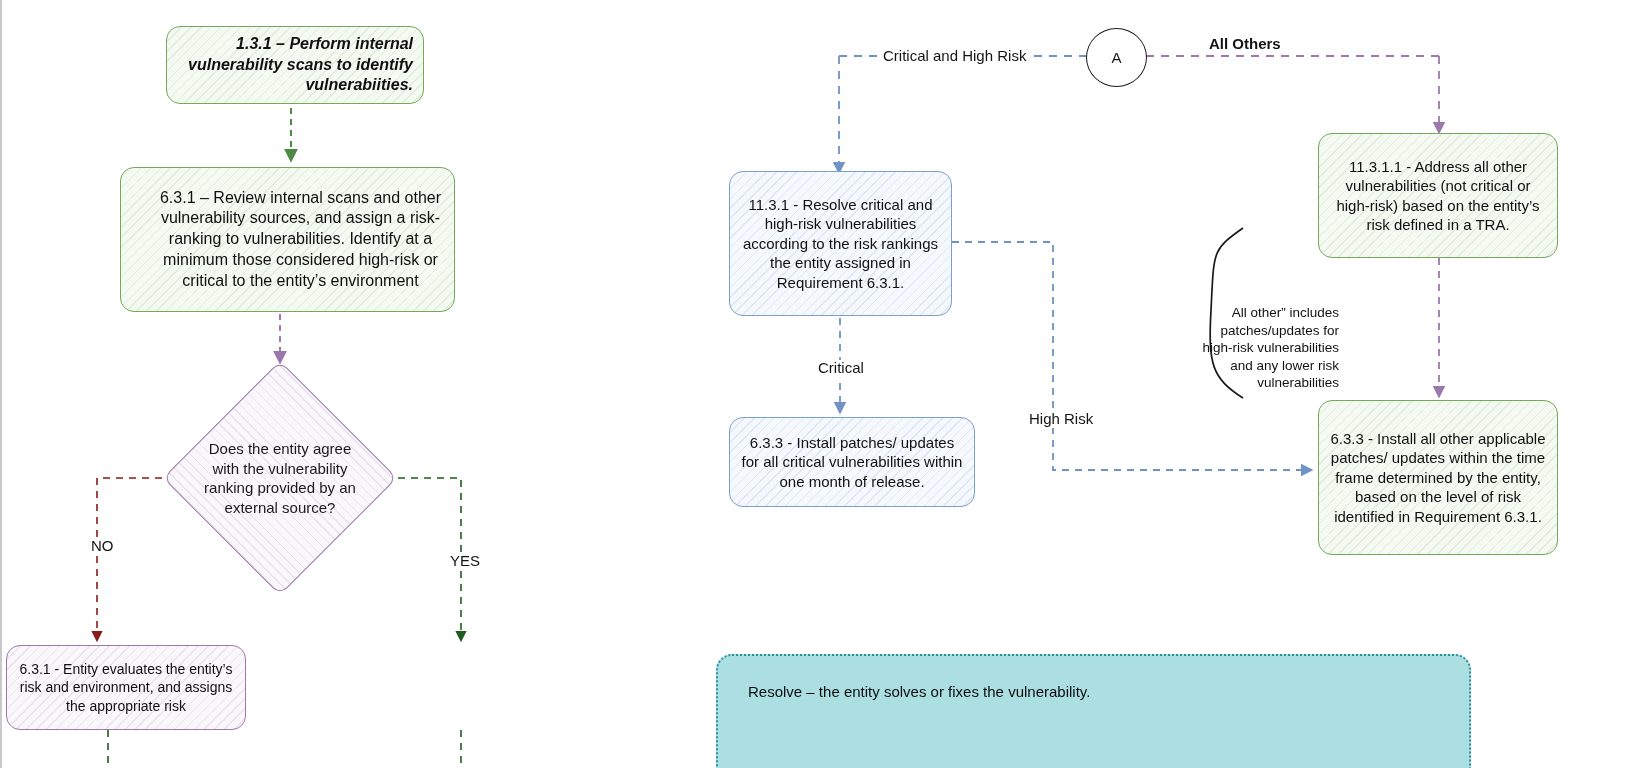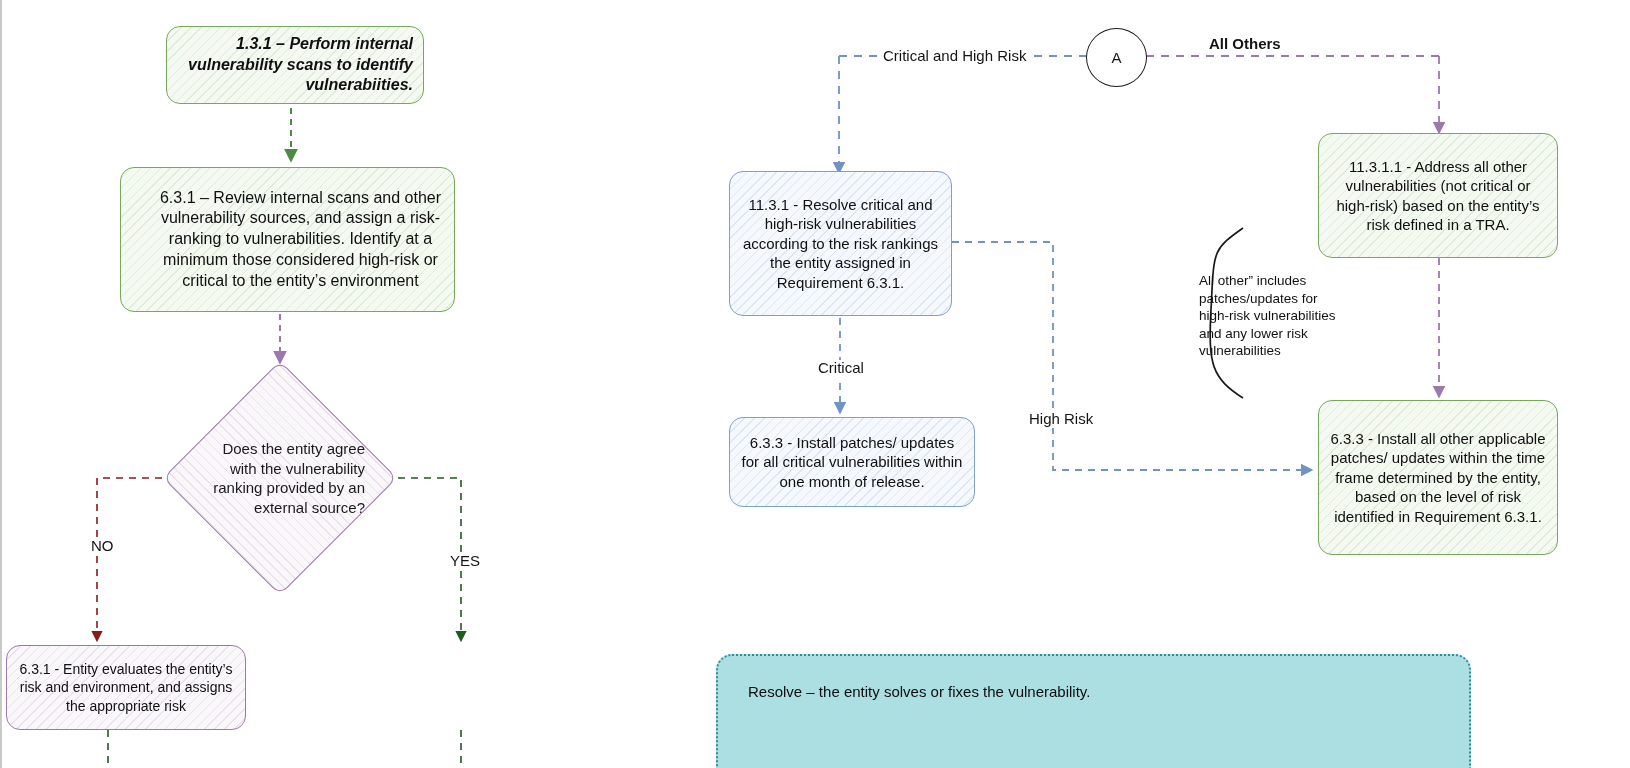--- a/index.html
+++ b/index.html
@@ -122,21 +122,21 @@
         rgba(255,255,255,0) 1px,
         rgba(255,255,255,0) 7px);
   }
   .diamond-label {
     position: absolute;
     left: 0; top: 0;
     width: 100%; height: 100%;
     display: flex;
     align-items: center;
     justify-content: center;
-    text-align: right;
+    text-align: center;
     line-height: 1.30;
     padding: 0 36px;
     box-sizing: border-box;
   }
 
   
   .connector-circle {
     position: absolute;
     border: 1.6px solid #1a1a1a;
     border-radius: 50%;
@@ -155,24 +155,25 @@
     color: #141414;
     white-space: nowrap;
     padding: 0 3px;
     line-height: 1.1;
   }
   .edge-label.bold { font-weight: bold; }
 
   
   .annot {
     position: absolute;
-    text-align: left;
+    text-align: right;
     font-size: 14px;
     line-height: 1.30;
     color: #111;
+    margin-top: 32px;
   }
 
   .fs13 { font-size: 13.5px; }
   .fs14 { font-size: 14px; }
   .fs15 { font-size: 15px; }
   .fs16 { font-size: 16px; }
 </style>
 </head>
 <body>
 

